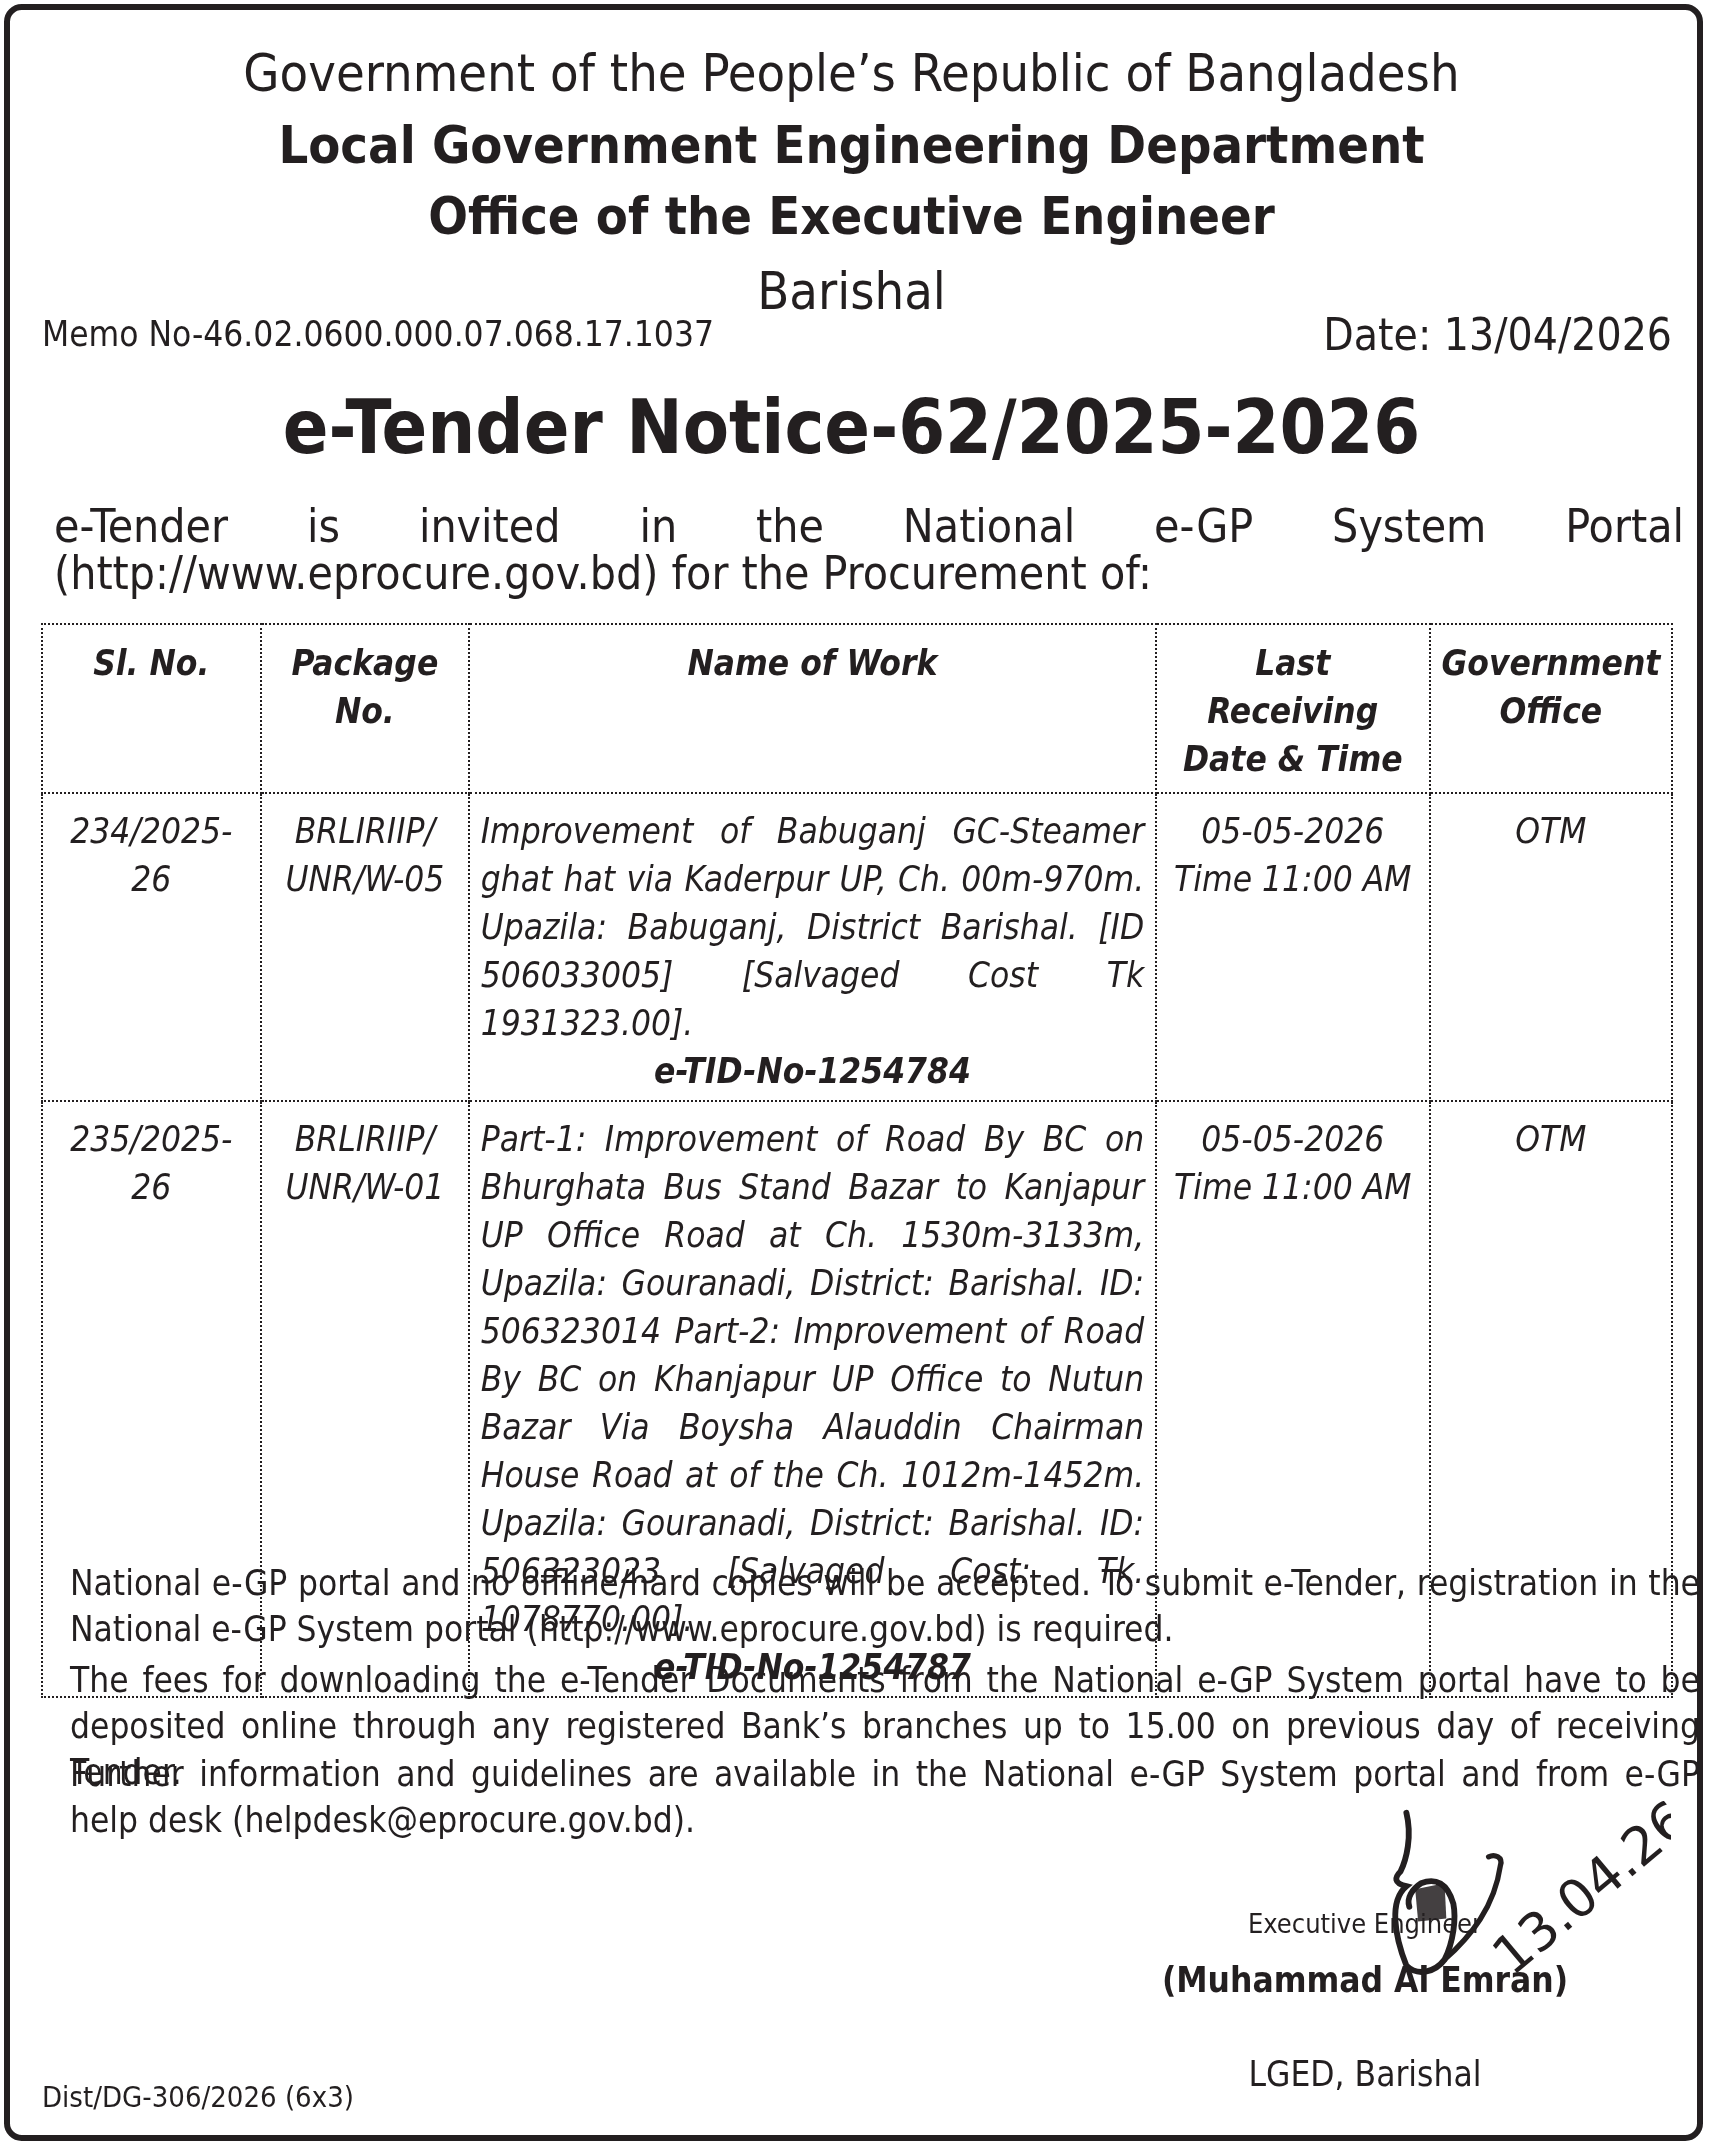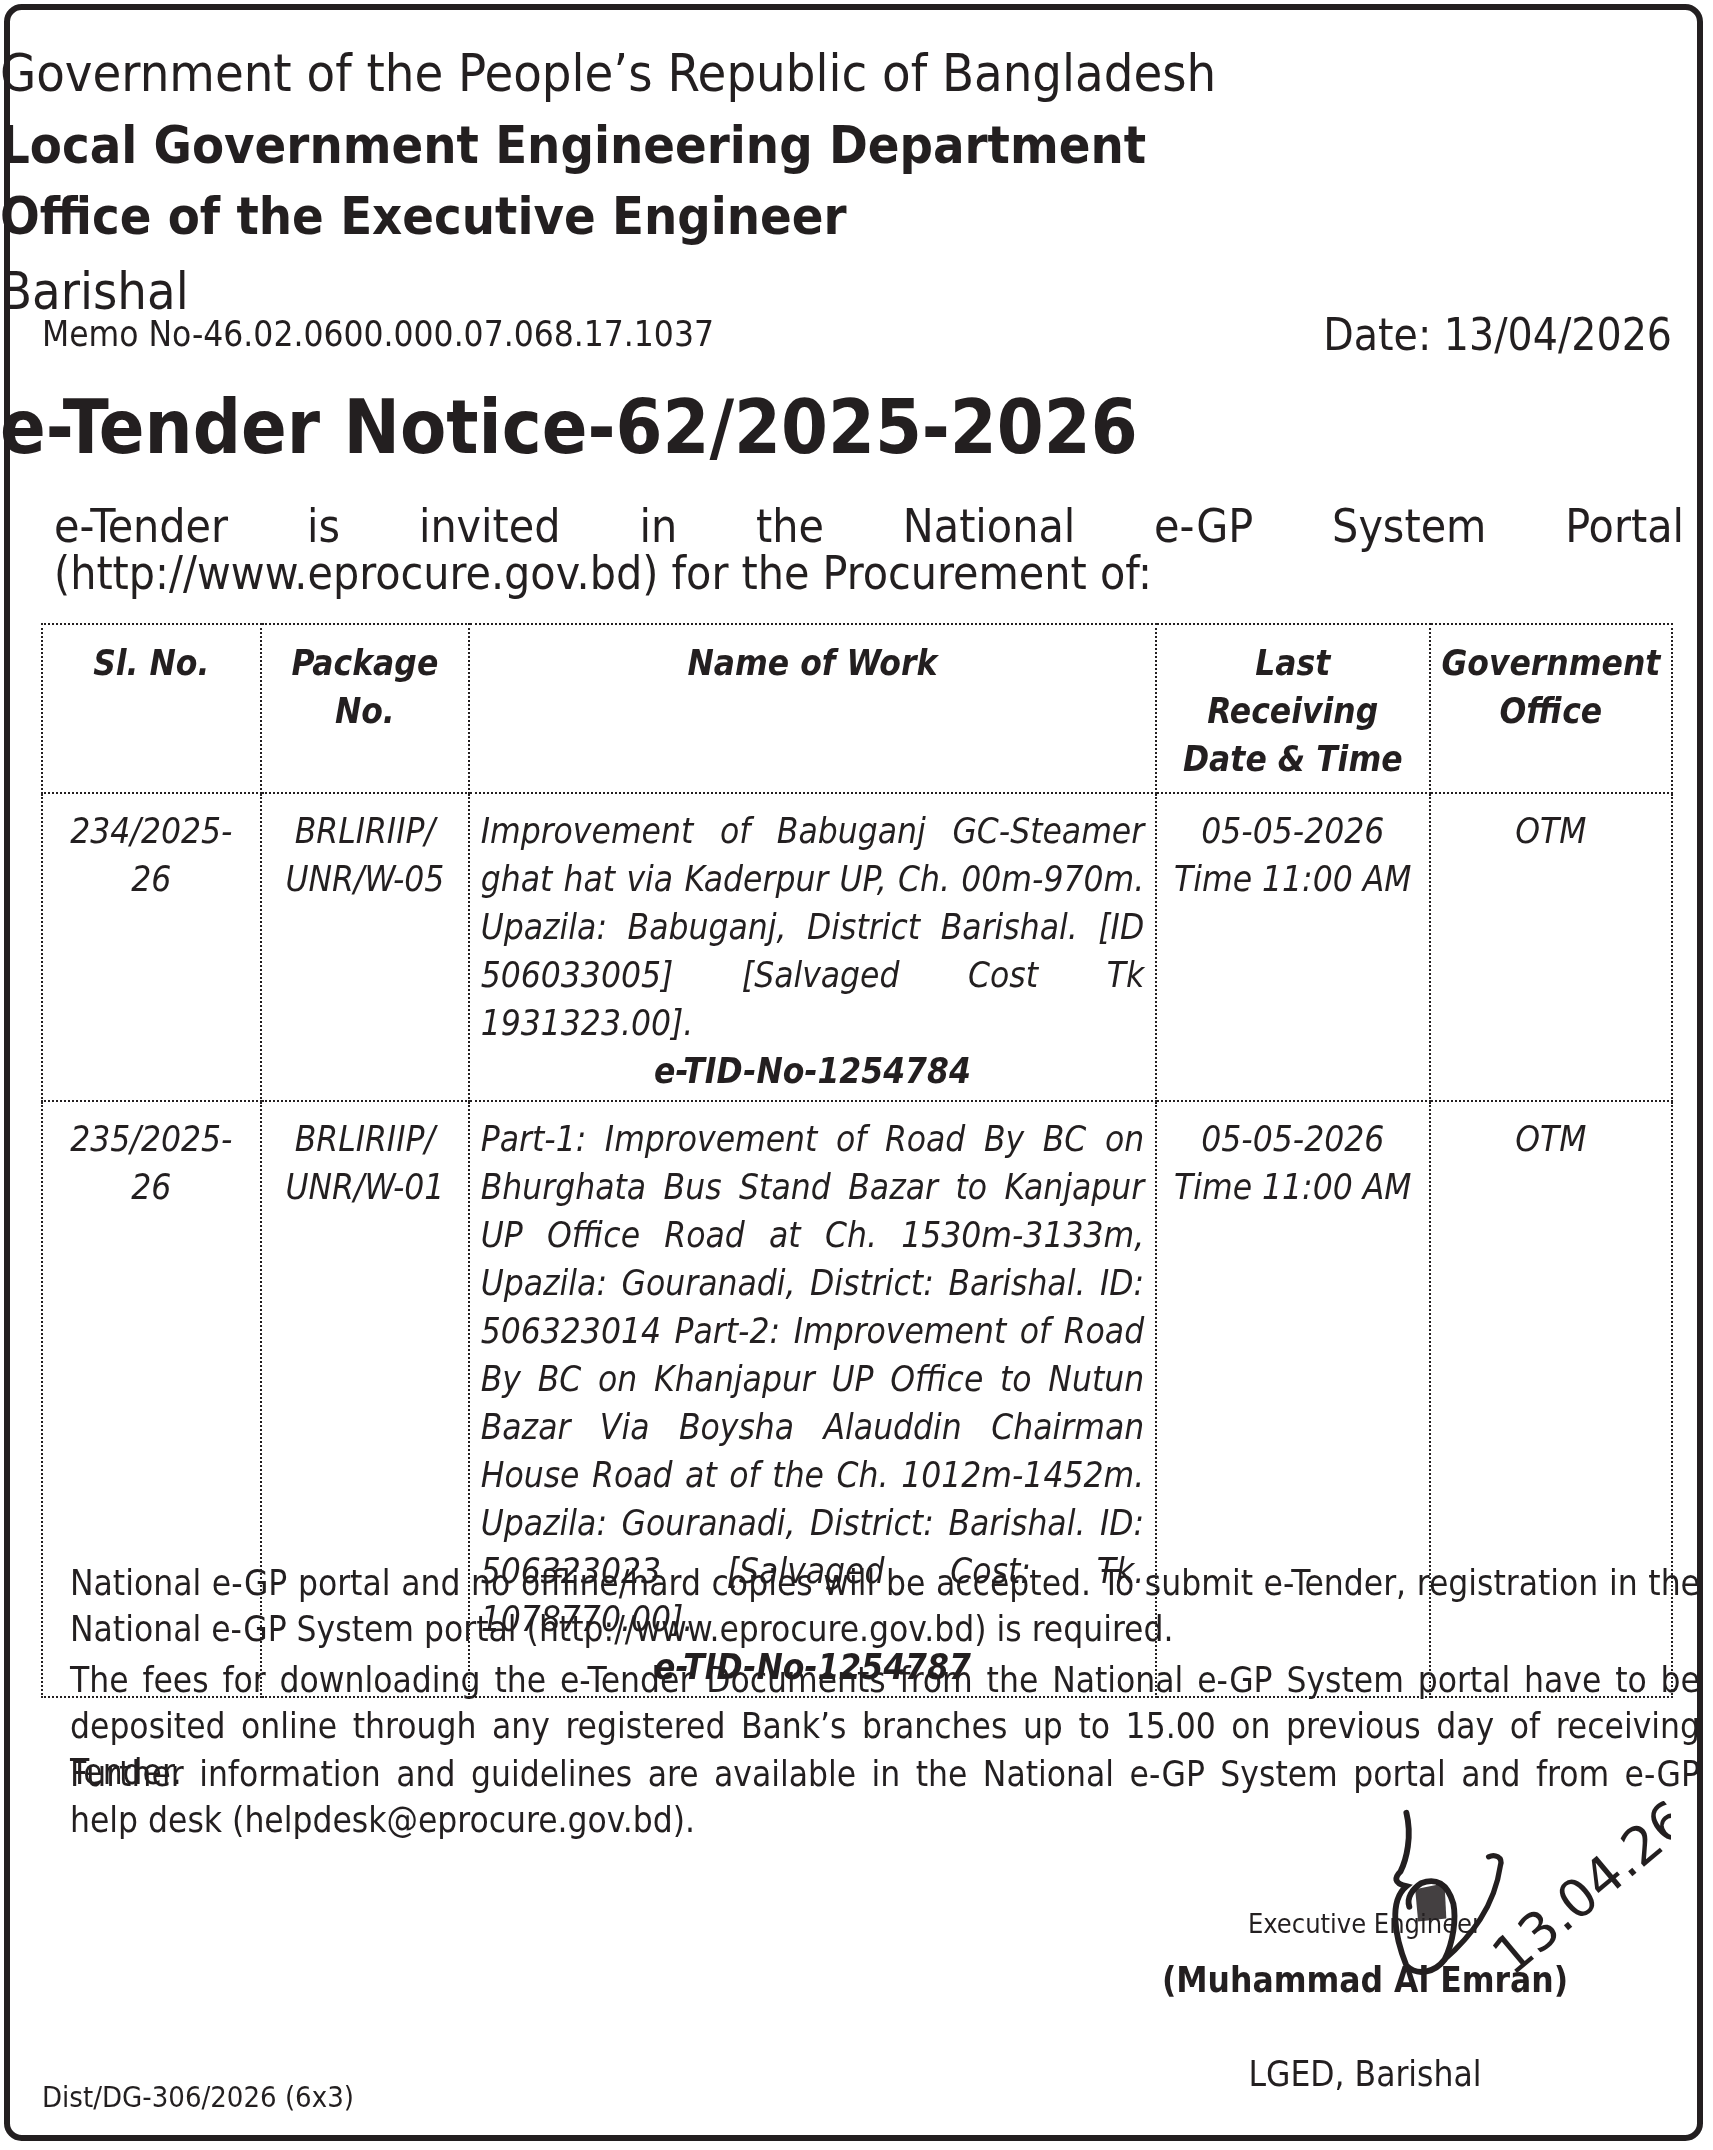--- a/index.html
+++ b/index.html
@@ -1,21 +1,21 @@
 <!DOCTYPE html>
 <html style="font-size:9.4px"><head>
 <meta charset="utf-8">
 <style>
   html, body { margin: 0; padding: 0; background: #ffffff; }
   body { width: 1713px; height: 2151px; position: relative; overflow: hidden;
          font-family: "DejaVu Sans Condensed", "DejaVu Sans", sans-serif; color: #231f20; }
   .frame { position: absolute; left: 3.5px; top: 3.5px; width: 1699px; height: 2137px;
            border: 6.5px solid #231f20; border-radius: 17.7px; box-sizing: border-box; }
   .abs { position: absolute; }
-  .center { left: 0; width: 1703px; }
+  .center { left: 0; width: 1703px; text-align: center; }
   .cond { display: inline-block; transform-origin: center; }
   .h1 { top: 41px; font-size: 52px; line-height: 65px; }
   .h2 { top: 113px; font-size: 52px; font-weight: bold; line-height: 65px; }
   .h3 { top: 184px; font-size: 52px; font-weight: bold; line-height: 65px; }
   .h4 { top: 259px; font-size: 52px; line-height: 65px; }
   .memo { left: 42px; top: 311px; font-size: 35px; line-height: 47px; }
   .date { right: 41px; top: 311px; font-size: 44px; line-height: 47px; text-align: right; }
   .title { top: 380px; font-size: 75px; font-weight: bold; line-height: 94px; }
   .intro { left: 54px; width: 1630px; top: 503px; font-size: 46px; line-height: 47px; text-align: justify; }
   table.tenders { position: absolute; left: 41px; top: 623px; width: 1632px; border-collapse: collapse;

